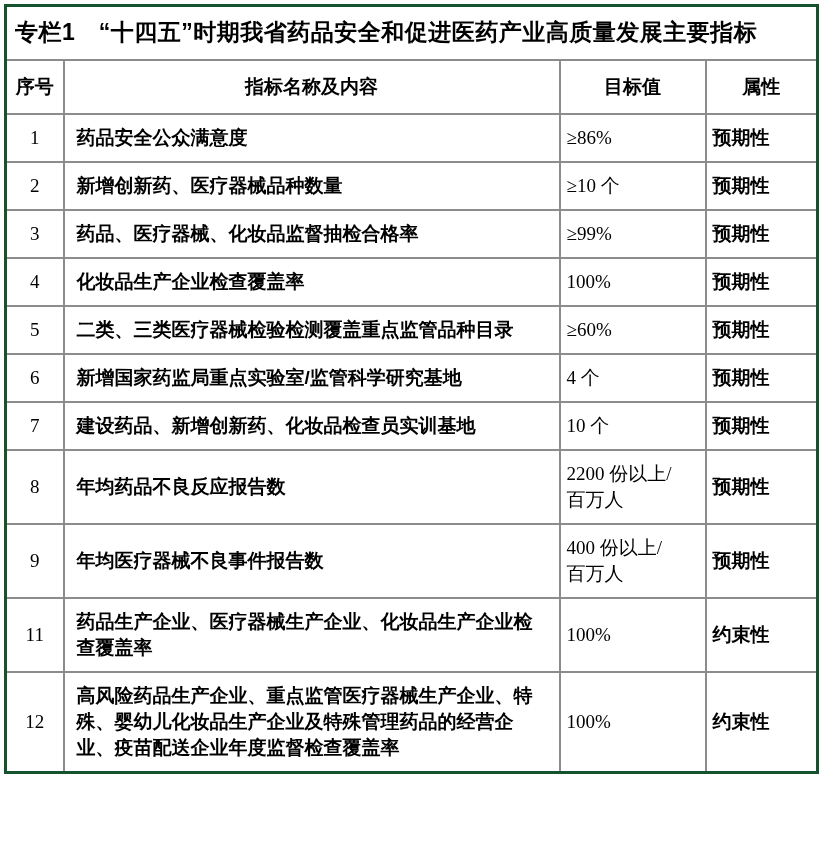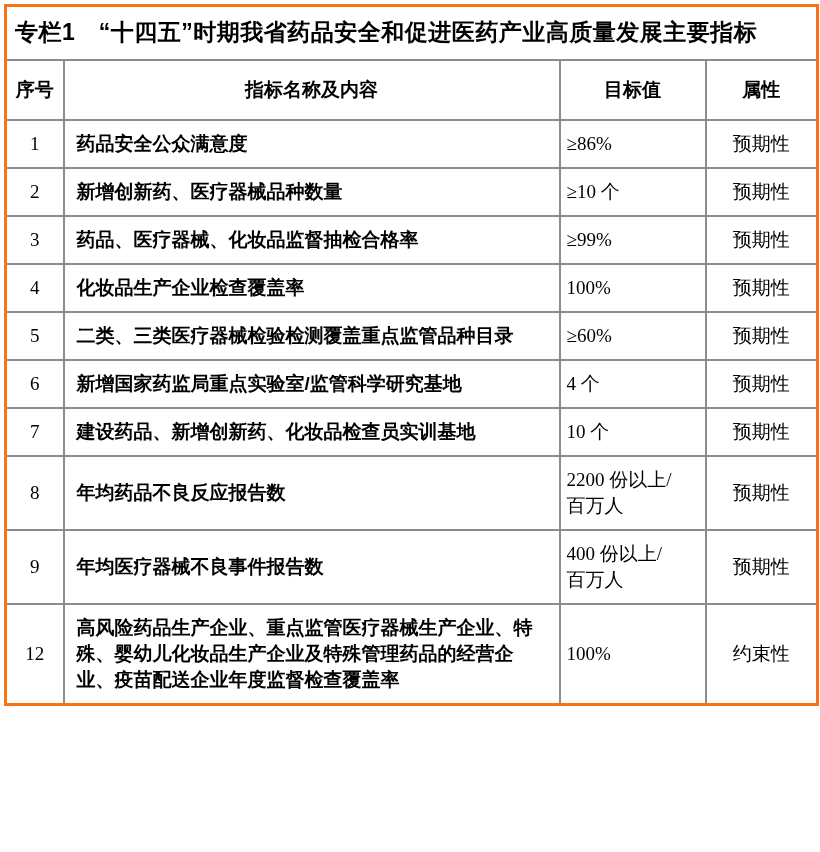--- a/index.html
+++ b/index.html
@@ -10,41 +10,41 @@
     background: #ffffff;
     font-family: "Liberation Sans", sans-serif;
     color: #000000;
     overflow: hidden;
   }
   .doc-table {
     border-collapse: collapse;
     table-layout: fixed;
     width: 812px;
     margin: 4px 4px 0 4px;
-    border: 3px solid #f97316;
+    border: 3px solid #14532d;
   }
   .doc-table th, .doc-table td {
     border: 2px solid #8c8c8c;
     box-sizing: border-box;
     overflow: hidden;
   }
   
   .title-cell {
     height: 54px;
     text-align: left;
     vertical-align: middle;
     padding: 0 8px 0 8px;
     font-size: 23px;
     font-weight: bold;
     letter-spacing: 0.5px;
     white-space: nowrap;
   }
   
   .head-cell {
-    height: 60px;
+    height: 54px;
     text-align: center;
     vertical-align: middle;
     font-size: 19px;
     font-weight: bold;
     padding: 10px 4px;
   }
   
   .doc-table tbody td {
     font-size: 19px;
     line-height: 26px;
@@ -65,22 +65,22 @@
     font-weight: bold;
   }
   .c-target {
     text-align: left;
     font-family: "Liberation Serif", serif;
     font-weight: normal;
     font-size: 20px;
     white-space: pre-line;
   }
   .c-attr {
-    text-align: center;
-    font-weight: normal;
+    text-align: left;
+    font-weight: bold;
   }
 </style>
 </head>
 <body>
 
 <table class="doc-table">
   <colgroup>
     <col style="width:58px">
     <col style="width:496px">
     <col style="width:146px">
@@ -148,19 +148,25 @@
     <td class="c-attr">预期性</td>
   </tr>
       <tr>
     <td class="c-no">9</td>
     <td class="c-name">年均医疗器械不良事件报告数</td>
     <td class="c-target">400 份以上/
 百万人</td>
     <td class="c-attr">预期性</td>
   </tr>
       <tr>
+    <td class="c-no">11</td>
+    <td class="c-name">药品生产企业、医疗器械生产企业、化妆品生产企业检查覆盖率</td>
+    <td class="c-target">100%</td>
+    <td class="c-attr">约束性</td>
+  </tr>
+      <tr>
     <td class="c-no">12</td>
     <td class="c-name">高风险药品生产企业、重点监管医疗器械生产企业、特殊、婴幼儿化妆品生产企业及特殊管理药品的经营企业、疫苗配送企业年度监督检查覆盖率</td>
     <td class="c-target">100%</td>
     <td class="c-attr">约束性</td>
   </tr>
     </tbody>
 </table>
 
 </body></html>

